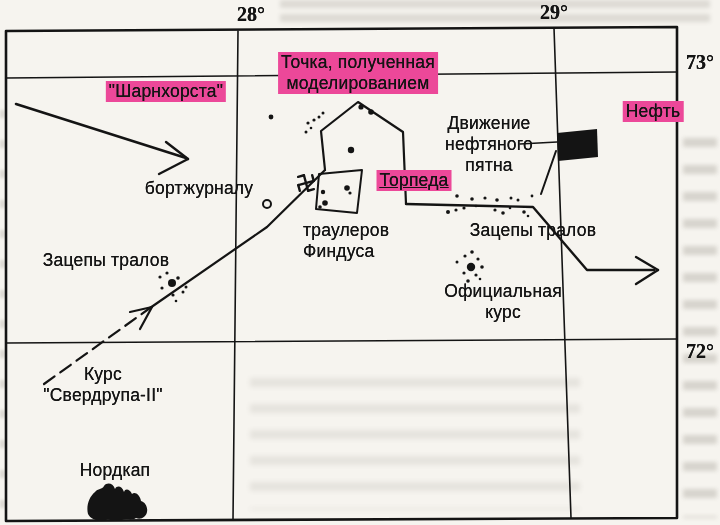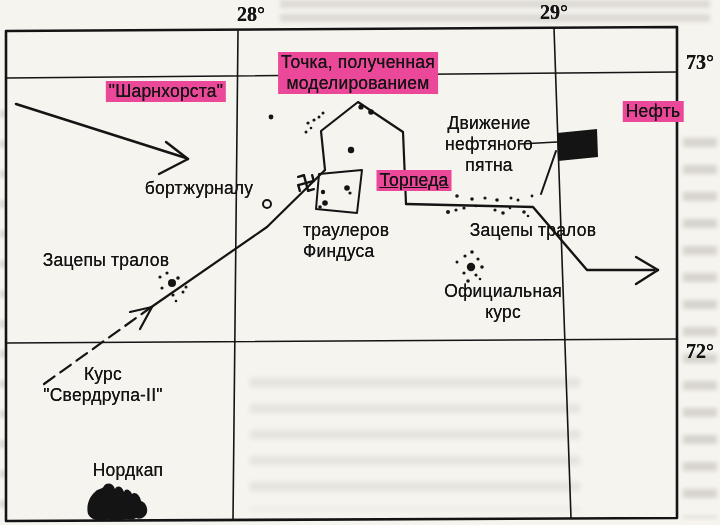--- a/index.html
+++ b/index.html
@@ -161,21 +161,21 @@
         <div>Официальная</div>
         <div>курс</div>
       </div>
       <div class="lbl" style="left: 103px; top: 364px;">
         <div>Курс</div>
         <div>"Свердрупа-II"</div>
       </div>
       <div class="lbl" style="left: 106px; top: 250px;">
         <div>Зацепы тралов</div>
       </div>
-      <div class="lbl" style="left: 128px; top: 460px;">
+      <div class="lbl" style="left: 115px; top: 460px;">
         <div>Нордкап</div>
       </div>
       <div class="deg" style="left: 251px; top: 3px;">28°</div>
       <div class="deg" style="left: 554px; top: 1px;">29°</div>
       <div class="deg" style="left: 700px; top: 51px;">73°</div>
       <div class="deg" style="left: 700px; top: 340px;">72°</div>
     </div>
 </div>
 
 </body></html>

